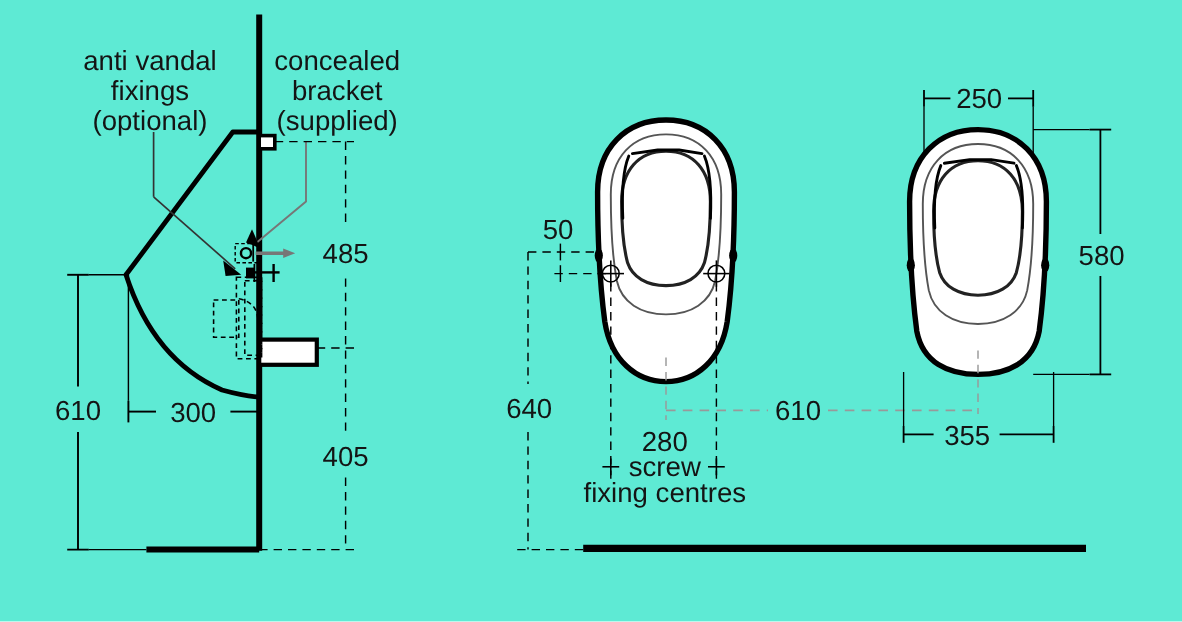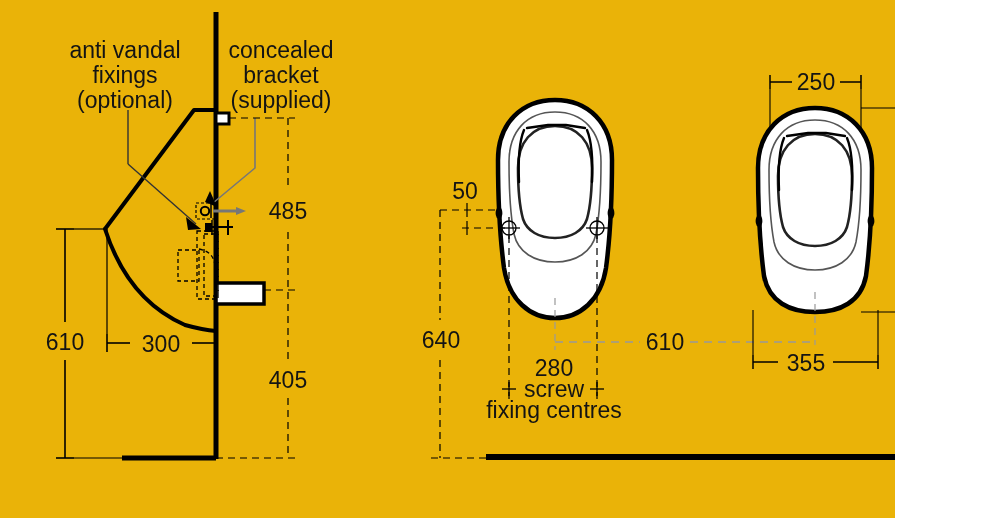--- a/index.html
+++ b/index.html
@@ -2,23 +2,23 @@
 <html><head>
 <meta charset="utf-8">
 <style>
   html, body {
     margin: 0;
     padding: 0;
     background: #ffffff;
   }
   #sheet {
     position: relative;
-    width: 895px;
+    width: 985px;
     height: 518px;
-    background: #eab308;
+    background: #5eead4;
     overflow: hidden;
     font-family: "Liberation Sans", sans-serif;
   }
   #sheet svg {
     position: absolute;
     left: 0;
     top: 0;
   }
   .dimtext {
     font-family: "Liberation Sans", sans-serif;

